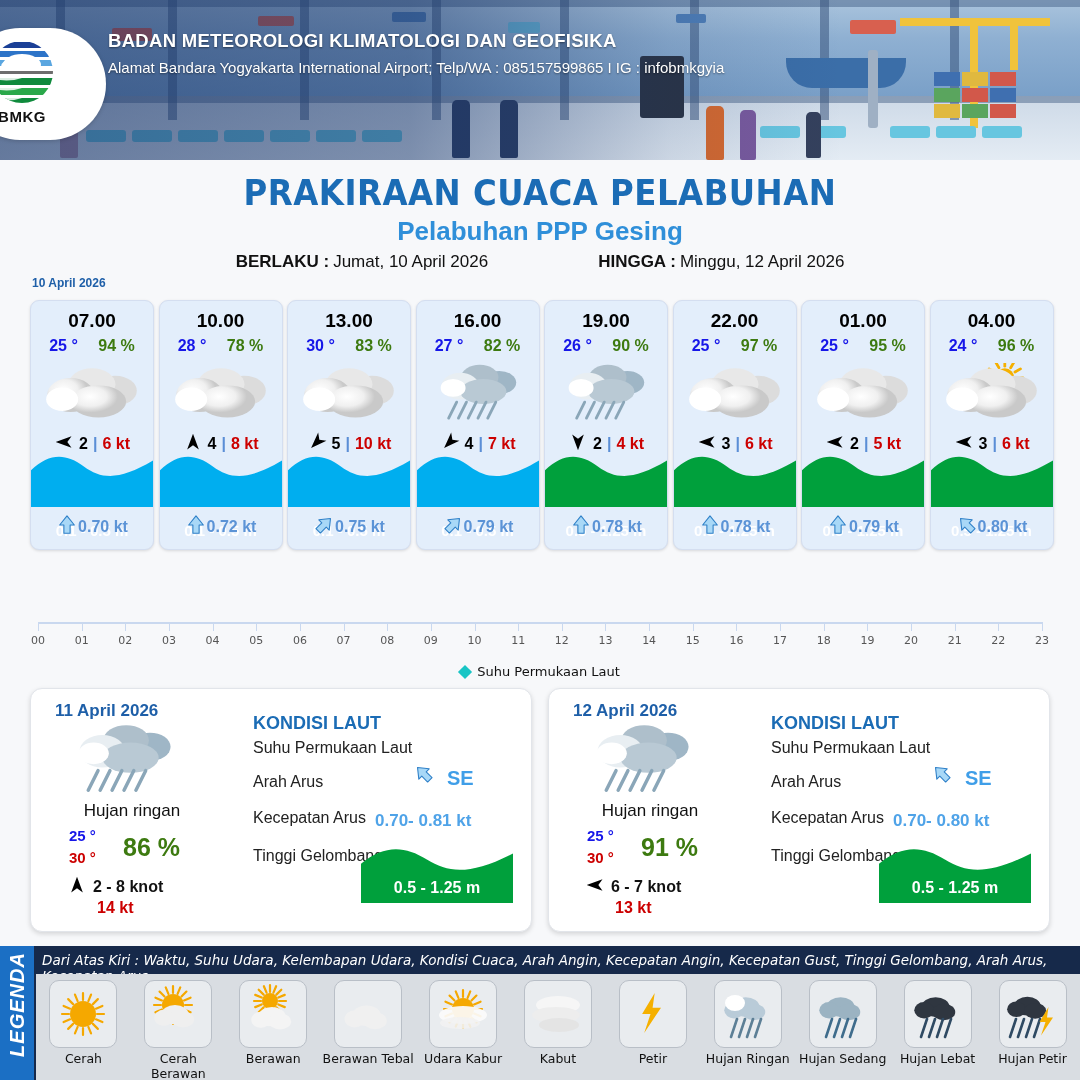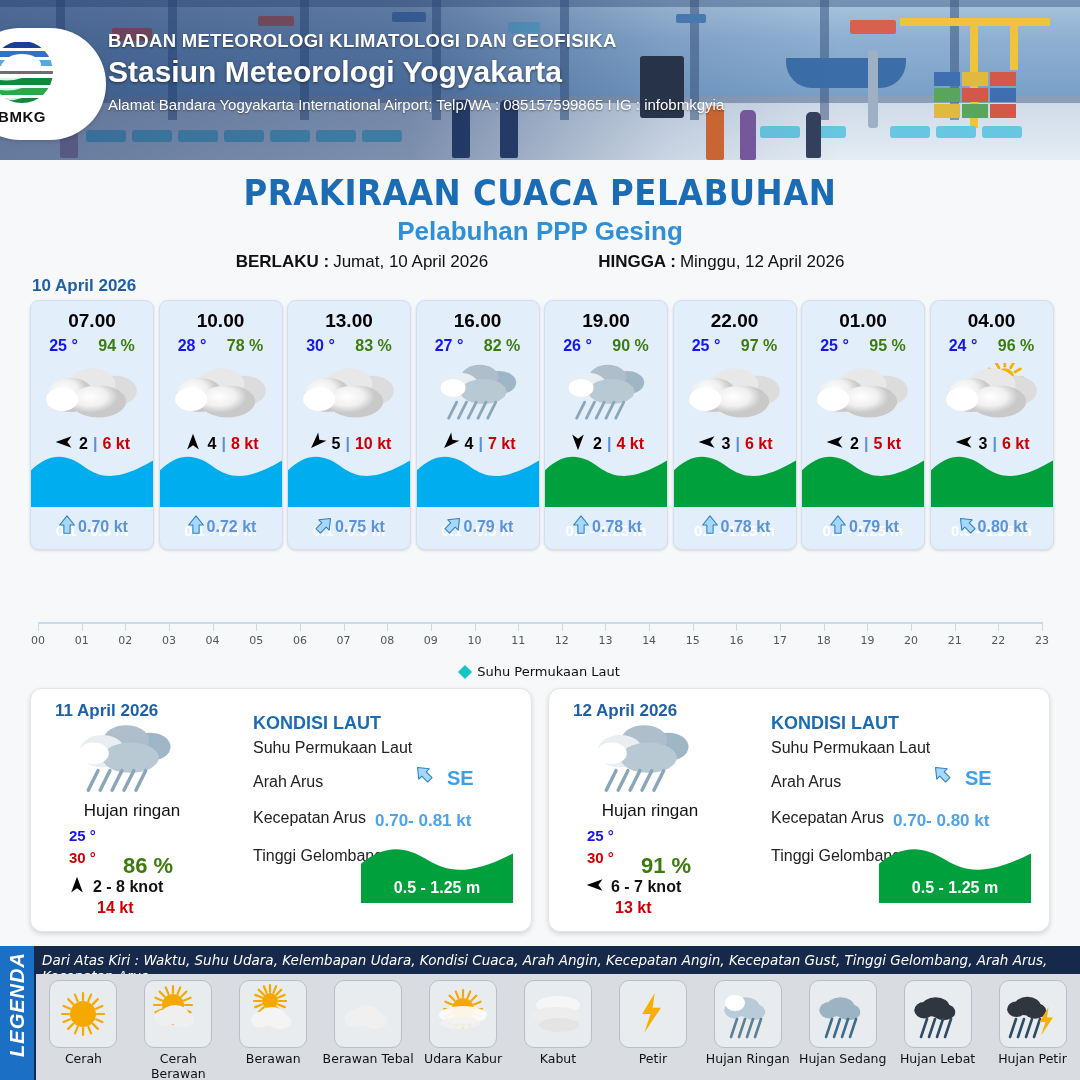--- a/index.html
+++ b/index.html
@@ -45,21 +45,21 @@
     font-size:36px;font-weight:bold;color:#1b6cb5;letter-spacing:.5px;
     font-family:"DejaVu Sans",sans-serif;font-stretch:condensed;}
   .t-sub{position:absolute;left:0;top:216px;width:1080px;text-align:center;
     font-size:26px;font-weight:bold;color:#2f8fd9;}
   .t-valid{position:absolute;left:0;top:252px;width:1080px;text-align:center;font-size:0;}
   .vgrp{display:inline-block;font-size:17px;color:#111;vertical-align:middle;}
   .vgrp.left{margin-right:110px;}
   .vkey{font-weight:bold;}
   .vval{font-weight:normal;margin-left:4px;}
 
-  .daylabel{position:absolute;left:32px;top:276px;font-size:17px;font-weight:bold;color:#1e5fa8;}
+  .daylabel{position:absolute;left:32px;top:276px;font-size:12px;font-weight:bold;color:#1e5fa8;}
 
   
   .cards{position:absolute;left:30px;top:300px;width:1022px;height:250px;}
   .card{position:absolute;top:0;width:122px;height:248px;background:#e3eefb;
     border:1px solid #d4def0;border-radius:9px;box-shadow:0 1px 3px rgba(0,0,0,.13);overflow:hidden;}
   .c-time{position:absolute;left:0;top:9px;width:100%;text-align:center;
     font-size:19px;font-weight:bold;color:#000;}
   .c-th{position:absolute;left:0;top:36px;width:100%;display:flex;justify-content:space-around;
     align-items:baseline;padding:0 8px;box-sizing:border-box;}
   .c-temp{font-size:16px;font-weight:bold;color:#1616e8;}
@@ -93,21 +93,21 @@
   
   .daypanels{position:absolute;left:30px;top:688px;width:1020px;height:242px;}
   .dpanel{position:absolute;top:0;width:500px;height:242px;background:#fff;
     border:1px solid #e2e5ea;border-radius:12px;box-shadow:0 2px 5px rgba(0,0,0,.14);}
   .dp-date{position:absolute;left:24px;top:12px;font-size:17px;font-weight:bold;color:#1e5fa8;}
   .dp-icon{position:absolute;left:38px;top:34px;width:110px;height:78px;}
   .dp-cond{position:absolute;left:6px;top:112px;width:190px;text-align:center;
     font-size:17px;color:#111;}
   .dp-tmin{position:absolute;left:38px;top:138px;font-size:15px;font-weight:bold;color:#1616e8;}
   .dp-tmax{position:absolute;left:38px;top:160px;font-size:15px;font-weight:bold;color:#cc0000;}
-  .dp-hum{position:absolute;left:92px;top:144px;font-size:22px;font-weight:bold;color:#3d7a10;margin-top:20px;}
+  .dp-hum{position:absolute;left:92px;top:144px;font-size:25px;font-weight:bold;color:#3d7a10;}
   .dp-windrow{position:absolute;left:36px;top:186px;display:flex;align-items:center;gap:6px;}
   .dp-wind{font-size:16px;font-weight:bold;color:#111;}
   .dp-gust{position:absolute;left:66px;top:210px;font-size:16px;font-weight:bold;color:#cc0000;}
   .dp-seatitle{position:absolute;left:222px;top:24px;font-size:18px;font-weight:bold;color:#1b6cb5;}
   .dp-lab{position:absolute;left:222px;font-size:16px;color:#222;}
   .dp-sst{top:50px;}
   .dp-dir{top:84px;}
   .dp-spd{top:120px;}
   .dp-wav{top:158px;}
   .dp-dirval{position:absolute;left:416px;top:78px;font-size:20px;font-weight:bold;color:#3f9ee8;}
@@ -219,21 +219,20 @@
           <path d="M0 48 Q18 56 36 50 Q54 44 72 52 L72 47 L0 47 Z" fill="#ffffff" opacity="0.85"></path>
           <path d="M0 58 Q18 66 36 60 Q54 54 72 62 L72 57 L0 57 Z" fill="#ffffff" opacity="0.85"></path>
         </g>
       </svg>
     </div>
     <div class="logo-txt">BMKG</div>
   </div>
 
   <div class="hdr-text">
     <div class="hdr-l1">BADAN METEOROLOGI KLIMATOLOGI DAN GEOFISIKA</div>
-    <div class="hdr-l2">Stasiun Meteorologi Yogyakarta</div>
     <div class="hdr-l3">Alamat Bandara Yogyakarta International Airport; Telp/WA : 085157599865 I IG : infobmkgyia</div>
   </div>
 </div>
 
 <div class="t-main">PRAKIRAAN CUACA PELABUHAN</div>
 <div class="t-sub">Pelabuhan PPP Gesing</div>
 <div class="t-valid">
   <div class="vgrp left">
     <span class="vkey">BERLAKU :</span><span class="vval">Jumat, 10 April 2026</span>
   </div><div class="vgrp">

